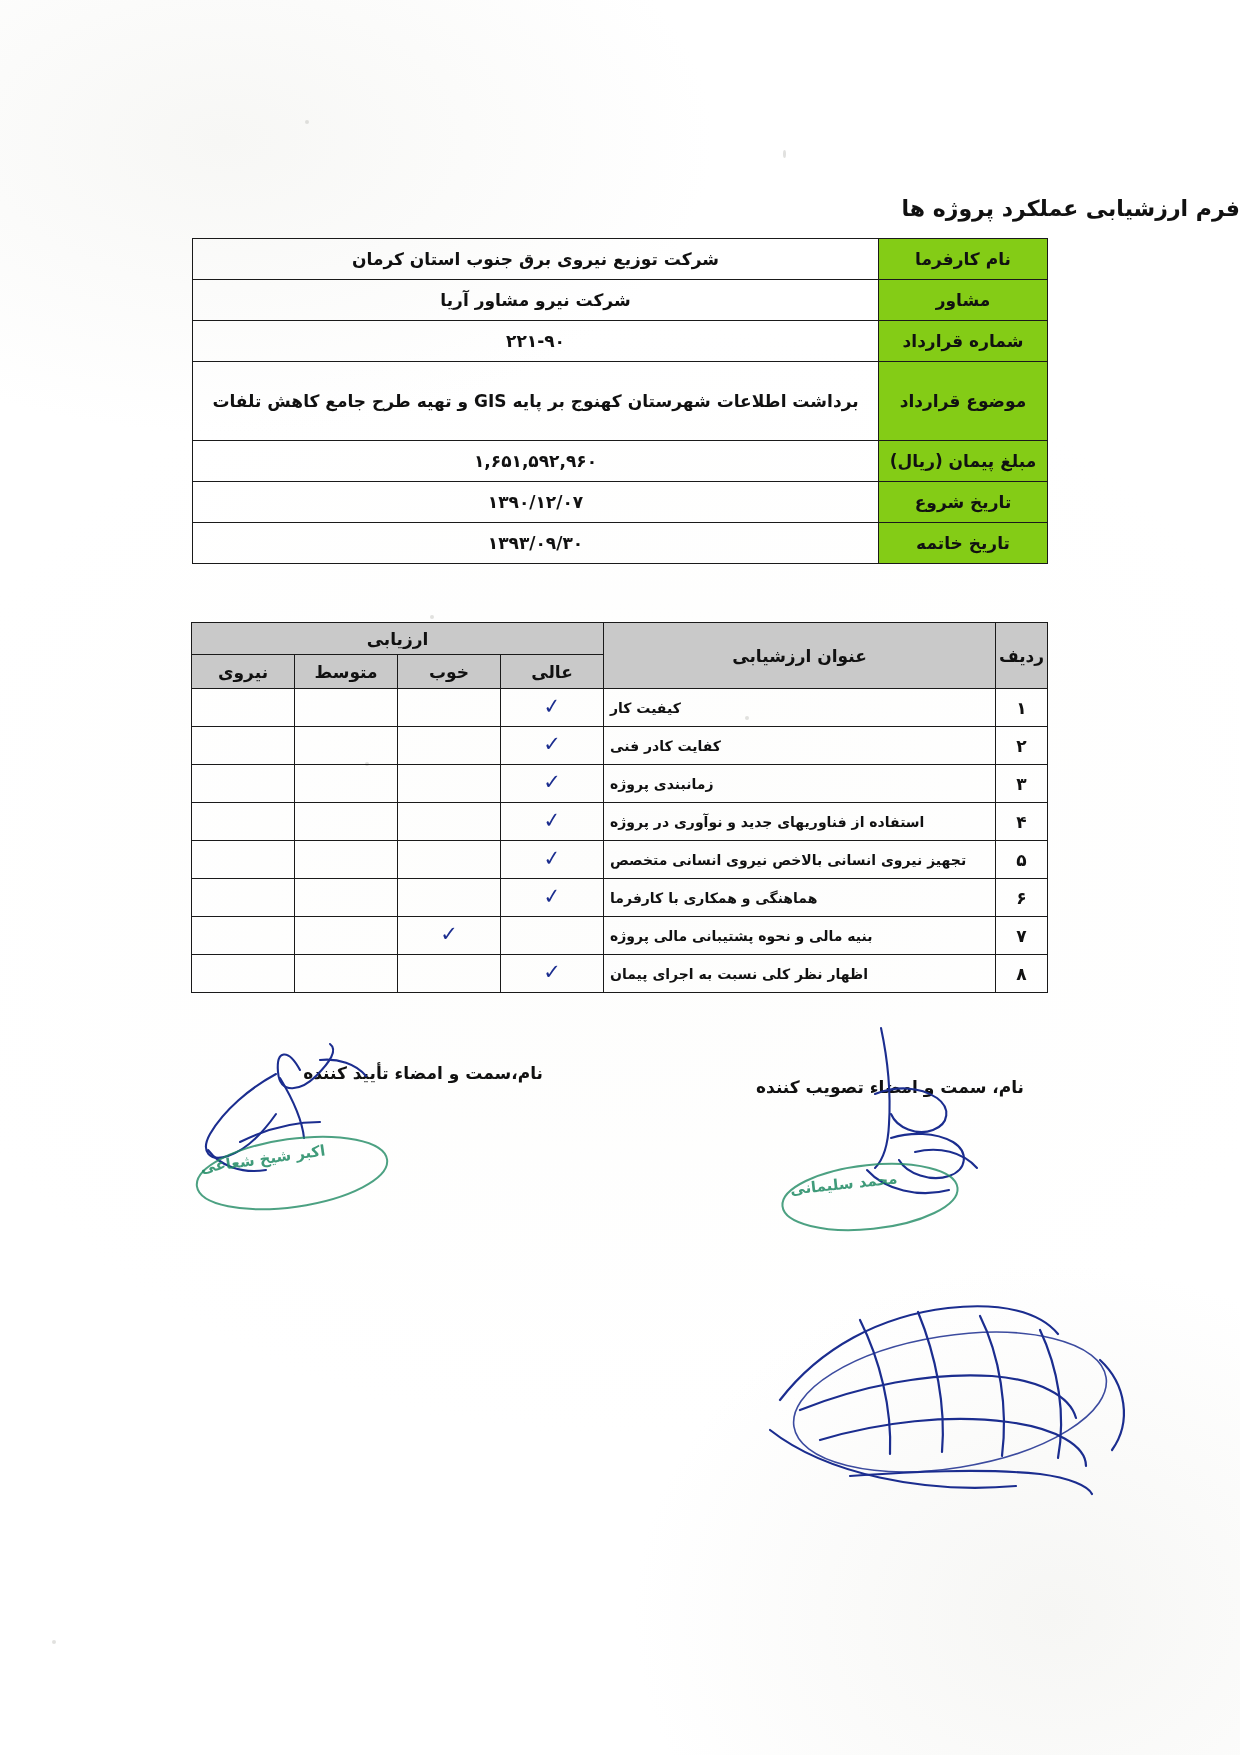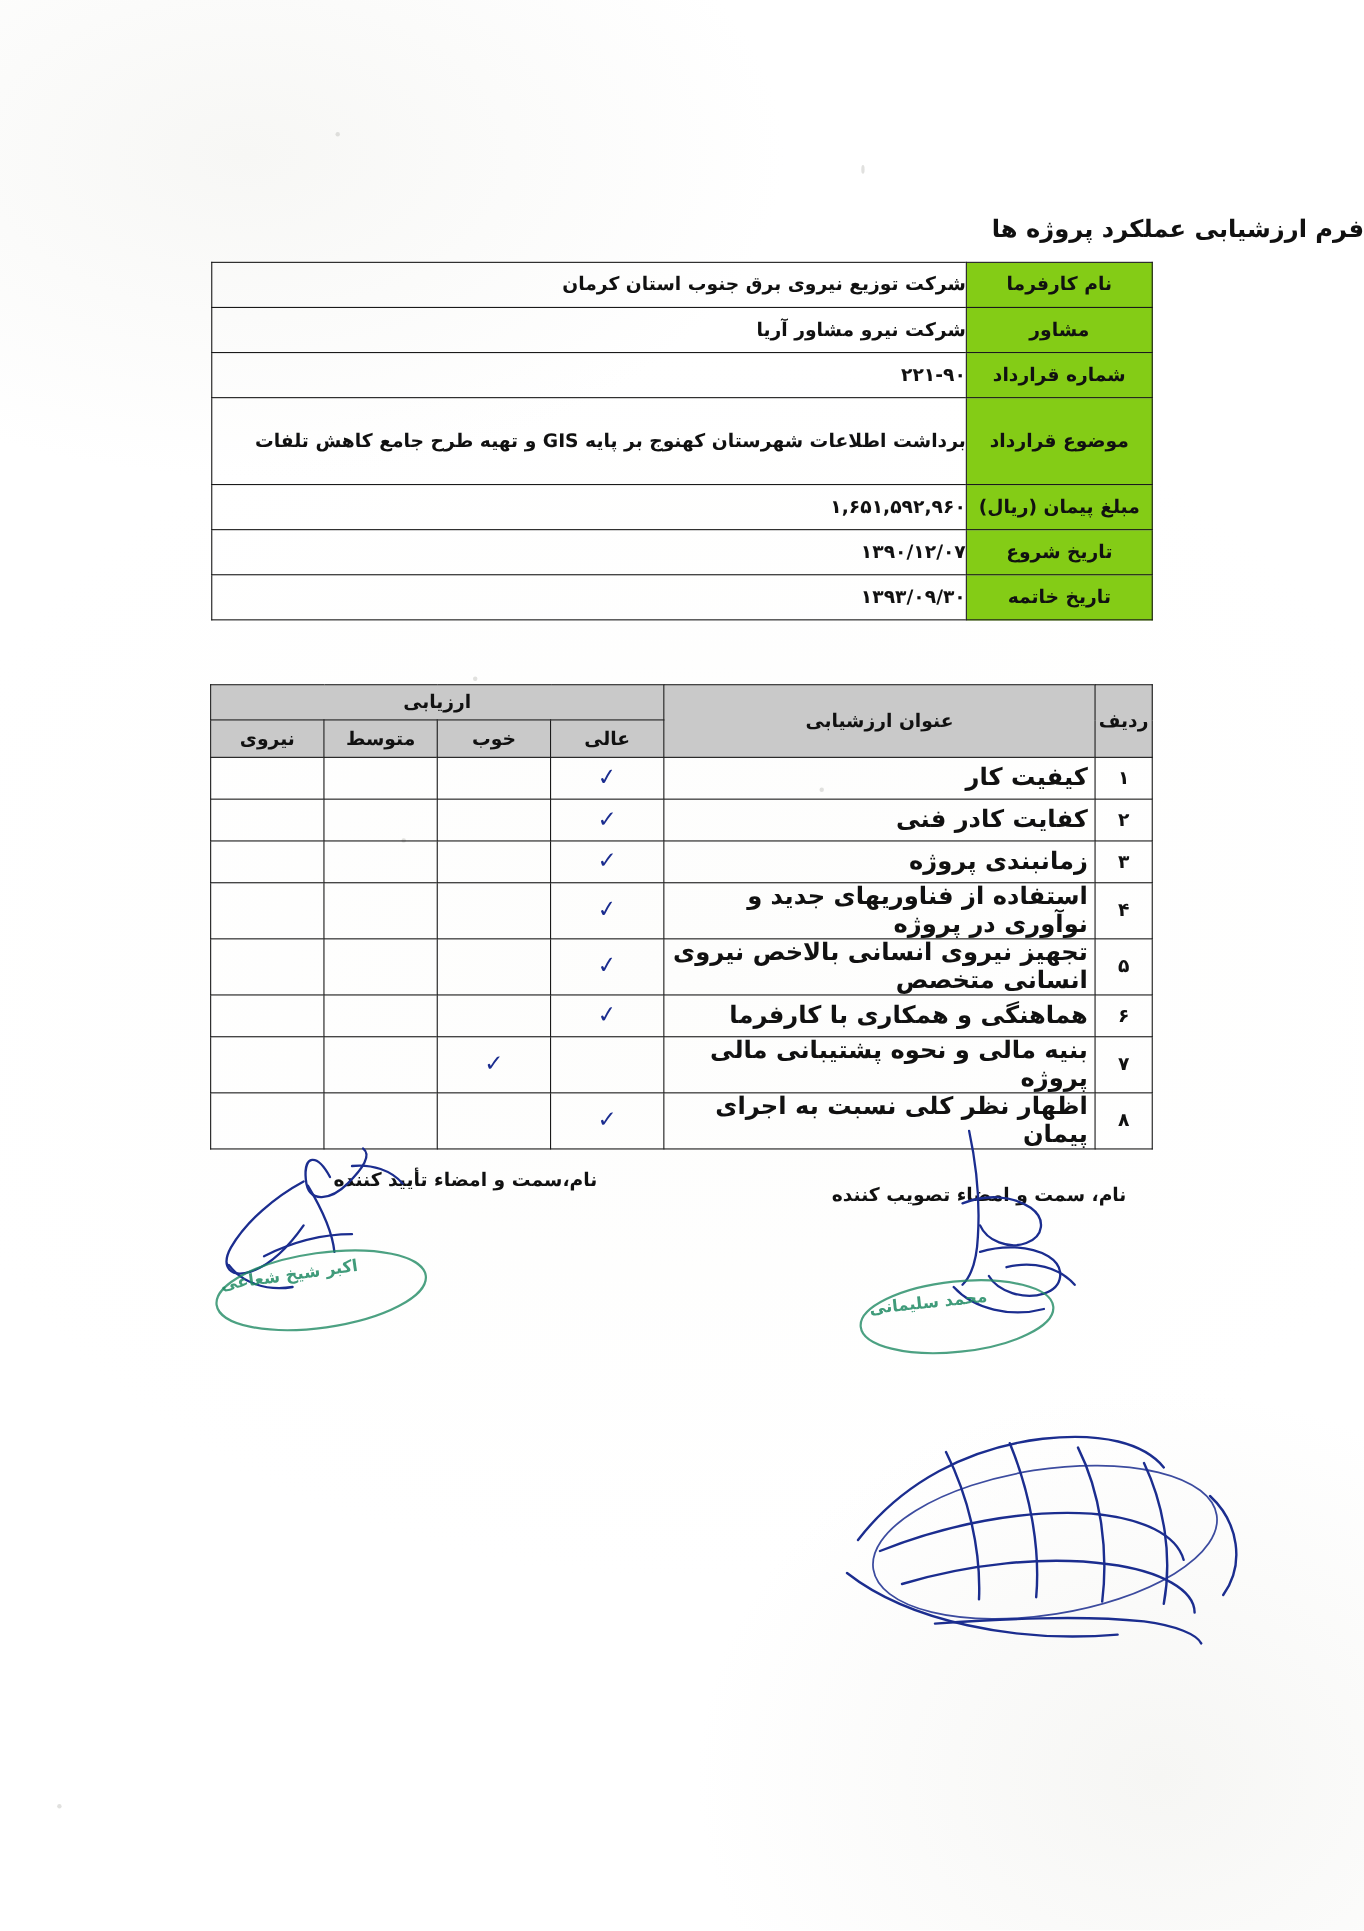--- a/index.html
+++ b/index.html
@@ -70,42 +70,41 @@
     height: 40px;
   }
   .info-table td.label {
     width: 168px;
     background: #84cc16;
     font-size: 17px;
   }
   .info-table td.value {
     font-size: 17px;
     font-weight: bold;
-    text-align: right;
   }
   .info-table tr.tall td {
     height: 78px;
   }
 
   
   .eval-table {
     position: absolute;
     top: 622px;
     right: 192px;
     width: 856px;
   }
   .eval-table td, .eval-table th {
     height: 37px;
   }
   .eval-table .col-radif { width: 52px; }
   .eval-table .col-title { width: 392px; }
   .eval-table .col-mark  { width: 103px; }
   .eval-table td.title {
-    text-align: right;
-    font-size: 22px;
+    text-align: left;
+    font-size: 14px;
     padding: 0 6px;
   }
   .eval-table .group-head {
     height: 31px;
     font-size: 17px;
   }
   .eval-table .sub-head {
     height: 33px;
     font-size: 17px;
   }

